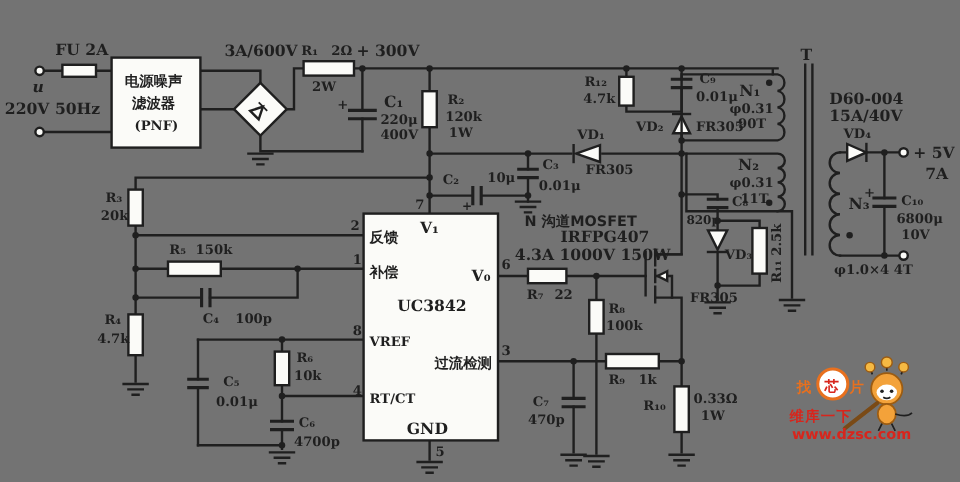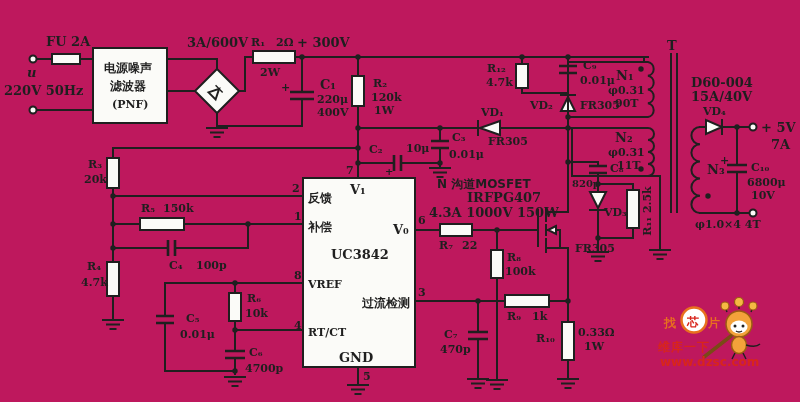--- a/index.html
+++ b/index.html
@@ -1,16 +1,16 @@
 <!DOCTYPE html>
 <html><head>
 <meta charset="utf-8">
 <style>
   html,body{margin:0;padding:0;background:#e9e9e9;}
-  .page{position:relative;width:800px;height:402px;background:#be185d;overflow:hidden;
+  .page{position:relative;width:800px;height:402px;background:#737373;overflow:hidden;
         font-family:"DejaVu Serif","Liberation Serif",serif;}
   svg{position:absolute;left:0;top:0;}
   svg text{font-family:"DejaVu Serif","Liberation Serif",serif;font-weight:bold;fill:#1f1f1f;font-size:11px;}
   svg text.cjk{font-family:"DejaVu Sans","Liberation Sans",sans-serif;font-size:12px;}
   svg text.big{font-size:13px;}
   svg text.sm{font-size:10px;}
   svg text.it{font-style:italic;}
   .wire{stroke:#1f1f1f;stroke-width:2;fill:none;stroke-linecap:square;}
   .thin{stroke:#1f1f1f;stroke-width:1.4;fill:none;}
   .plate{stroke:#1f1f1f;stroke-width:2.6;fill:none;stroke-linecap:butt;}

